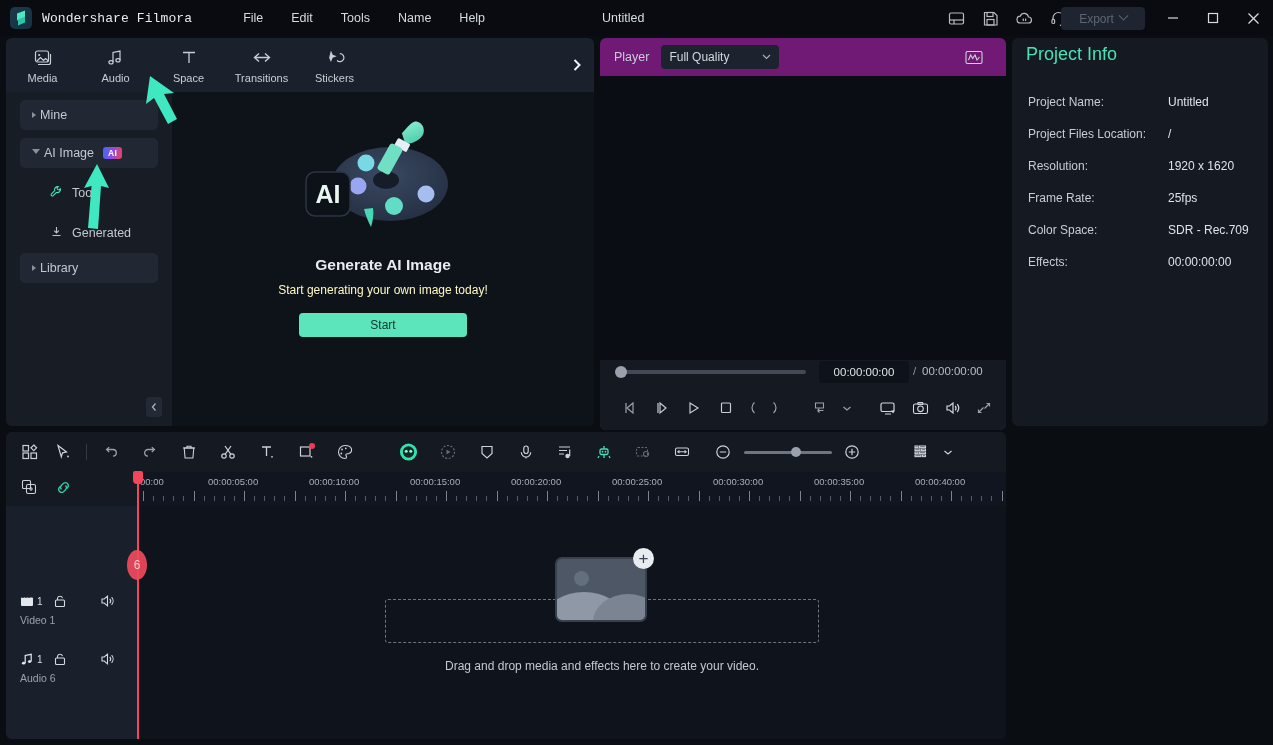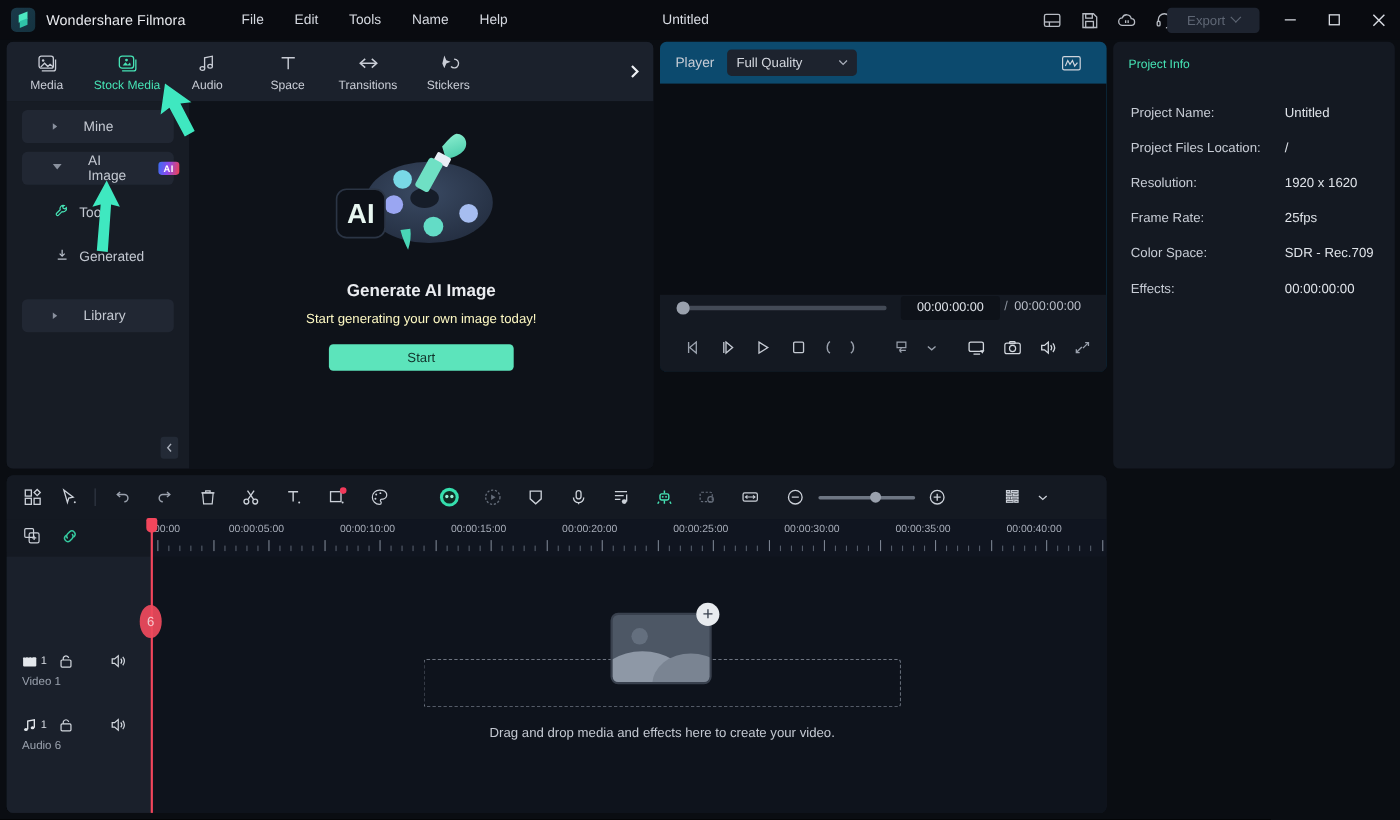--- a/index.html
+++ b/index.html
@@ -30,21 +30,21 @@
   .logo-glyph { width: 11px; height: 13px; position: relative; }
   .logo-glyph:before {
     content: ""; position: absolute; left: 1px; top: 0; width: 8px; height: 7px;
     background: #4de8c2; transform: skewY(-22deg);
   }
   .logo-glyph:after {
     content: ""; position: absolute; left: 2px; top: 6px; width: 7px; height: 6px;
     background: #2fc3a8; transform: skewY(-22deg);
   }
   .app-name {
-    margin-left: 10px; color: #e8eaee; font-size: 13px; letter-spacing: .1px;
+    margin-left: 10px; color: #e8eaee; font-size: 13px; letter-spacing: .1px; font-family: Liberation Mono, monospace;
   }
   .menubar { display: flex; margin-left: 38px; gap: 2px; }
   .menu-item {
     color: #d5d9e0; font-size: 12.5px; padding: 5px 13px; border-radius: 4px;
     cursor: default;
   }
 
   .doc-title {
     position: absolute; left: 602px; top: 11px;
     color: #d8dce3; font-size: 12.5px;
@@ -97,21 +97,21 @@
     position: absolute; right: 8px; top: 18px; width: 18px; height: 18px;
     display: flex; align-items: center; justify-content: center;
   }
 
   .sidelist {
     position: absolute; left: 0; top: 54px; width: 166px; height: 334px;
     background: #171c25;
   }
   .slrow {
     margin: 8px 14px 0 14px; height: 30px; border-radius: 5px;
-    display: flex; align-items: center; gap: 24px; padding-left: 28px;
+    display: flex; align-items: center; gap: 4px; padding-left: 12px;
     color: #c3c8d1; font-size: 12.5px; cursor: default;
   }
   .slrow.box { background: #212733; }
   .slrow.sub { margin-top: 10px; padding-left: 30px; gap: 9px; }
   .tri { width: 0; height: 0; border-left: 4.5px solid #8a919e; border-top: 3.5px solid transparent; border-bottom: 3.5px solid transparent; }
   .tri.down { border-left: 4px solid transparent; border-right: 4px solid transparent; border-top: 5px solid #8a919e; }
   .aibadge {
     margin-left: 5px; padding: 1px 5px; border-radius: 3px; font-size: 8.5px;
     font-weight: bold; color: #fff; letter-spacing: .4px;
     background: linear-gradient(100deg, #3a6df0 0%, #8a4bf0 45%, #f0424f 100%);
@@ -131,22 +131,22 @@
   .gen-title { margin-top: 14px; color: #eaecf0; font-size: 15.5px; font-weight: bold; }
   .gen-sub { margin-top: 9px; color: #fef9c3; font-size: 12px; }
   .start-btn {
     margin-top: 16px; width: 168px; height: 24px; border-radius: 4px;
     background: #5ce4bb; color: #11322a; font-size: 12px;
     display: flex; align-items: center; justify-content: center; border: none;
   }
 
   
   .player {
-    position: absolute; left: 600px; top: 38px; width: 406px; height: 300px;
-    background: #0c4a6e; border-radius: 6px; overflow: hidden;
+    position: absolute; left: 600px; top: 38px; width: 406px; height: 392px;
+    background: #701a75; border-radius: 6px; overflow: hidden;
   }
   .player-top {
     position: absolute; left: 0; top: 0; width: 406px; height: 38px;
     display: flex; align-items: center;
   }
   .player-lbl { margin-left: 14px; color: #c7ccd5; font-size: 12.5px; }
   .qual-sel {
     margin-left: 12px; width: 118px; height: 24px; border-radius: 4px;
     background: #1d232e; display: flex; align-items: center; padding: 0 8px;
     color: #d4d8df; font-size: 12px; justify-content: space-between;
@@ -174,21 +174,21 @@
   .pb { width: 32px; height: 28px; display: flex; align-items: center; justify-content: center; }
   .pb.small { width: 22px; }
 
   
   .projinfo {
     position: absolute; left: 1012px; top: 38px; width: 256px; height: 388px;
     background: #141922; border-radius: 6px; overflow: hidden;
   }
   .pi-tabs { height: 34px; display: flex; align-items: flex-end; }
   .pi-tab {
-    margin-left: 14px; color: #46e3b5; font-size: 11px; padding-bottom: 7px;
+    margin-left: 14px; color: #46e3b5; font-size: 18px; padding-bottom: 7px;
   }
   .pi-rows { padding: 14px 0 0 16px; }
   .pi-row { display: flex; height: 32px; align-items: center; }
   .pi-k { width: 140px; color: #c7ccd5; font-size: 12px; }
   .pi-v { color: #dfe3e9; font-size: 12px; }
 
   
   .timeline {
     position: absolute; left: 6px; top: 432px; width: 1000px; height: 307px;
     background: #141922; border-radius: 6px; overflow: hidden;
@@ -359,31 +359,20 @@
         <span class="ti">
           <svg width="20" height="18" viewBox="0 0 20 18" fill="none" stroke="#c9cdd6" stroke-width="1.2">
             <rect x="2.5" y="2" width="13" height="11" rx="2"></rect>
               <circle cx="6.2" cy="6" r="1.1" fill="#c9cdd6" stroke="none"></circle>
             <path d="M4 12l3.5-3.5 3 3 2-2L15.5 12"></path>
               <path d="M17.5 5v8.5a2 2 0 0 1-2 2H5"></path>
           </svg>
         </span>
         <span>Media</span>
       </div>
-      <div class="tab active">
-        <span class="ti">
-          <svg width="20" height="18" viewBox="0 0 20 18" fill="none" stroke="#46e3b5" stroke-width="1.2">
-            <rect x="2.5" y="2" width="13" height="11" rx="2.5"></rect>
-            <path d="M5.5 10.5l2.5-3 2.2 2.3 2-2L13 10.5z" fill="#46e3b5" stroke="none"></path>
-            <circle cx="9" cy="5.6" r="1.3" fill="#46e3b5" stroke="none"></circle>
-            <path d="M17.5 5v8.5a2 2 0 0 1-2 2H5"></path>
-          </svg>
-        </span>
-        <span>Stock Media</span>
-      </div>
       <div class="tab">
         <span class="ti">
           <svg width="20" height="18" viewBox="0 0 20 18" fill="none" stroke="#c9cdd6" stroke-width="1.2">
             <path d="M7 13V3.5l7-1.4V11"></path>
               <ellipse cx="5" cy="13.3" rx="2.1" ry="1.7"></ellipse>
               <ellipse cx="12" cy="11.3" rx="2.1" ry="1.7"></ellipse>
           </svg>
         </span>
         <span>Audio</span>
       </div>
@@ -443,21 +432,21 @@
       <div class="slrow sub">
         <span>
           <svg width="13" height="13" viewBox="0 0 13 13" fill="none" stroke="#bcc2cc" stroke-width="1.1">
             <path d="M6.5 2v5.5"></path>
               <path d="M4.2 5.6l2.3 2.3 2.3-2.3"></path>
               <line x1="2.5" y1="10.5" x2="10.5" y2="10.5"></line>
           </svg>
         </span>
         <span>Generated</span>
       </div>
-      <div class="slrow box" style="margin-top:24px">
+      <div class="slrow box" style="margin-top:5px">
         <span class="tri"></span>
         <span>Library</span>
       </div>
       <div class="collapse-btn">
         <svg width="8" height="10" viewBox="0 0 8 10" fill="none" stroke="#aab0bb" stroke-width="1.3">
             <path d="M5.5 1.5l-3 3.5 3 3.5"></path>
           </svg>
       </div>
     </div>
 

